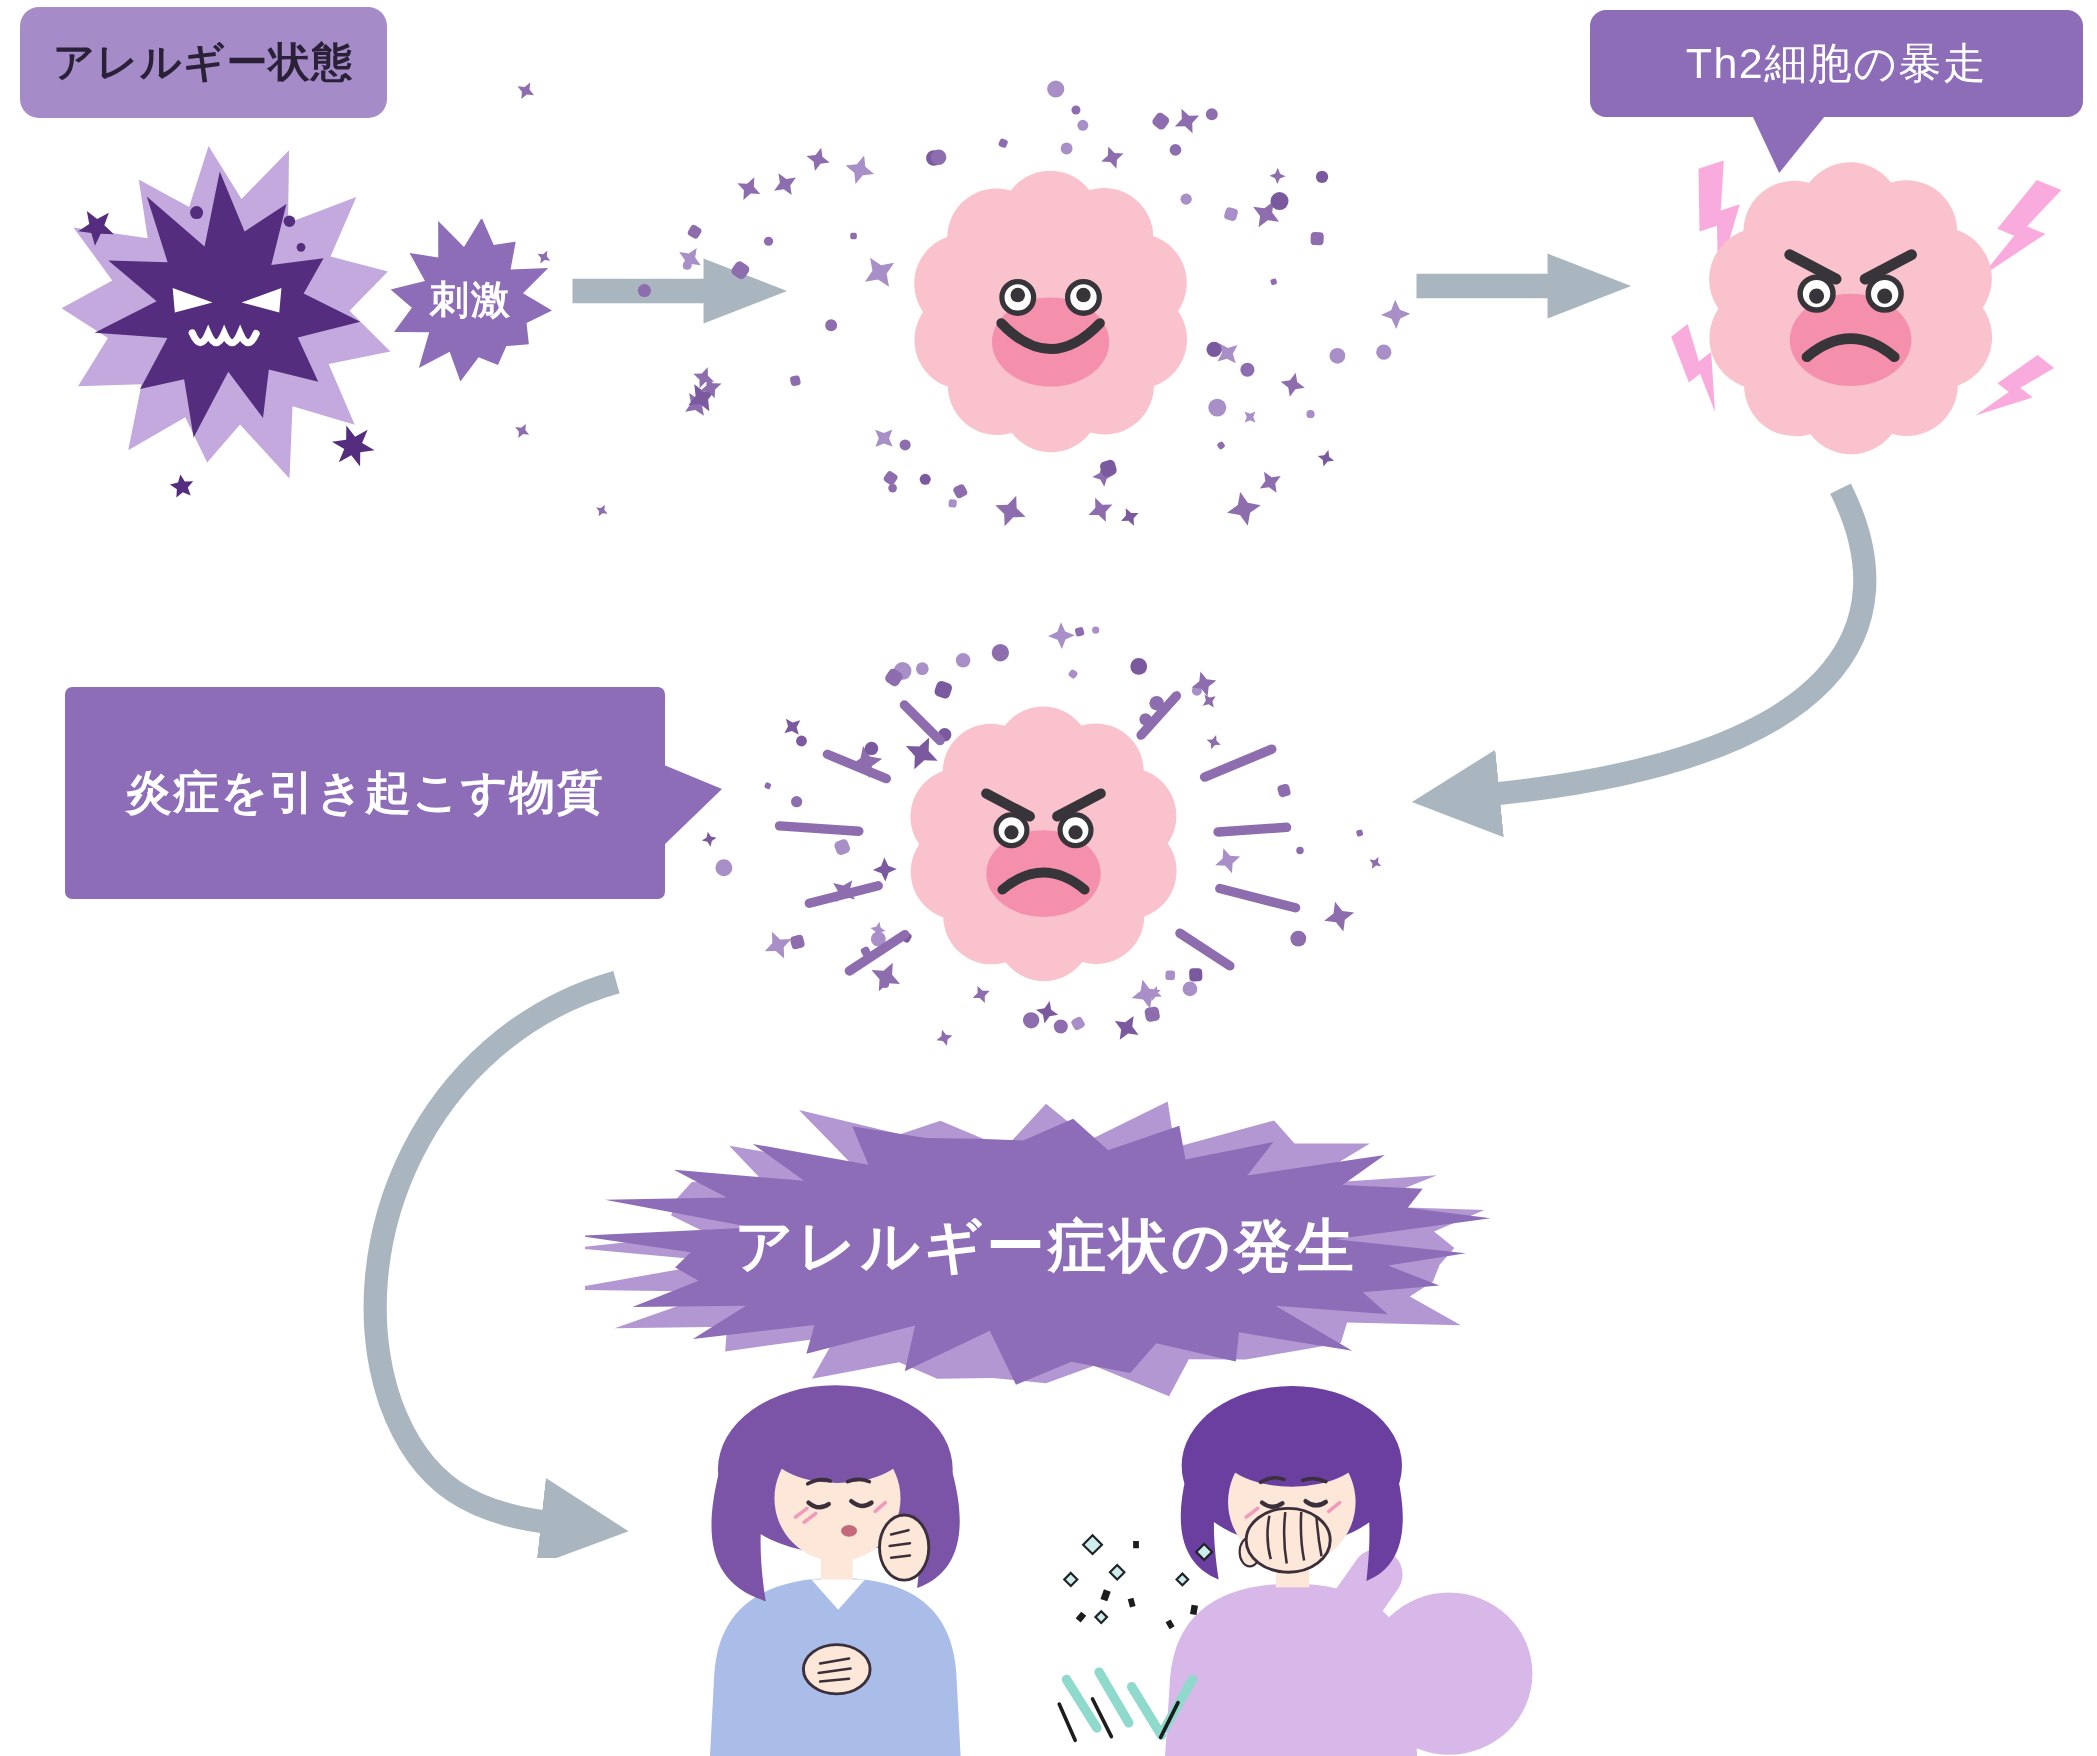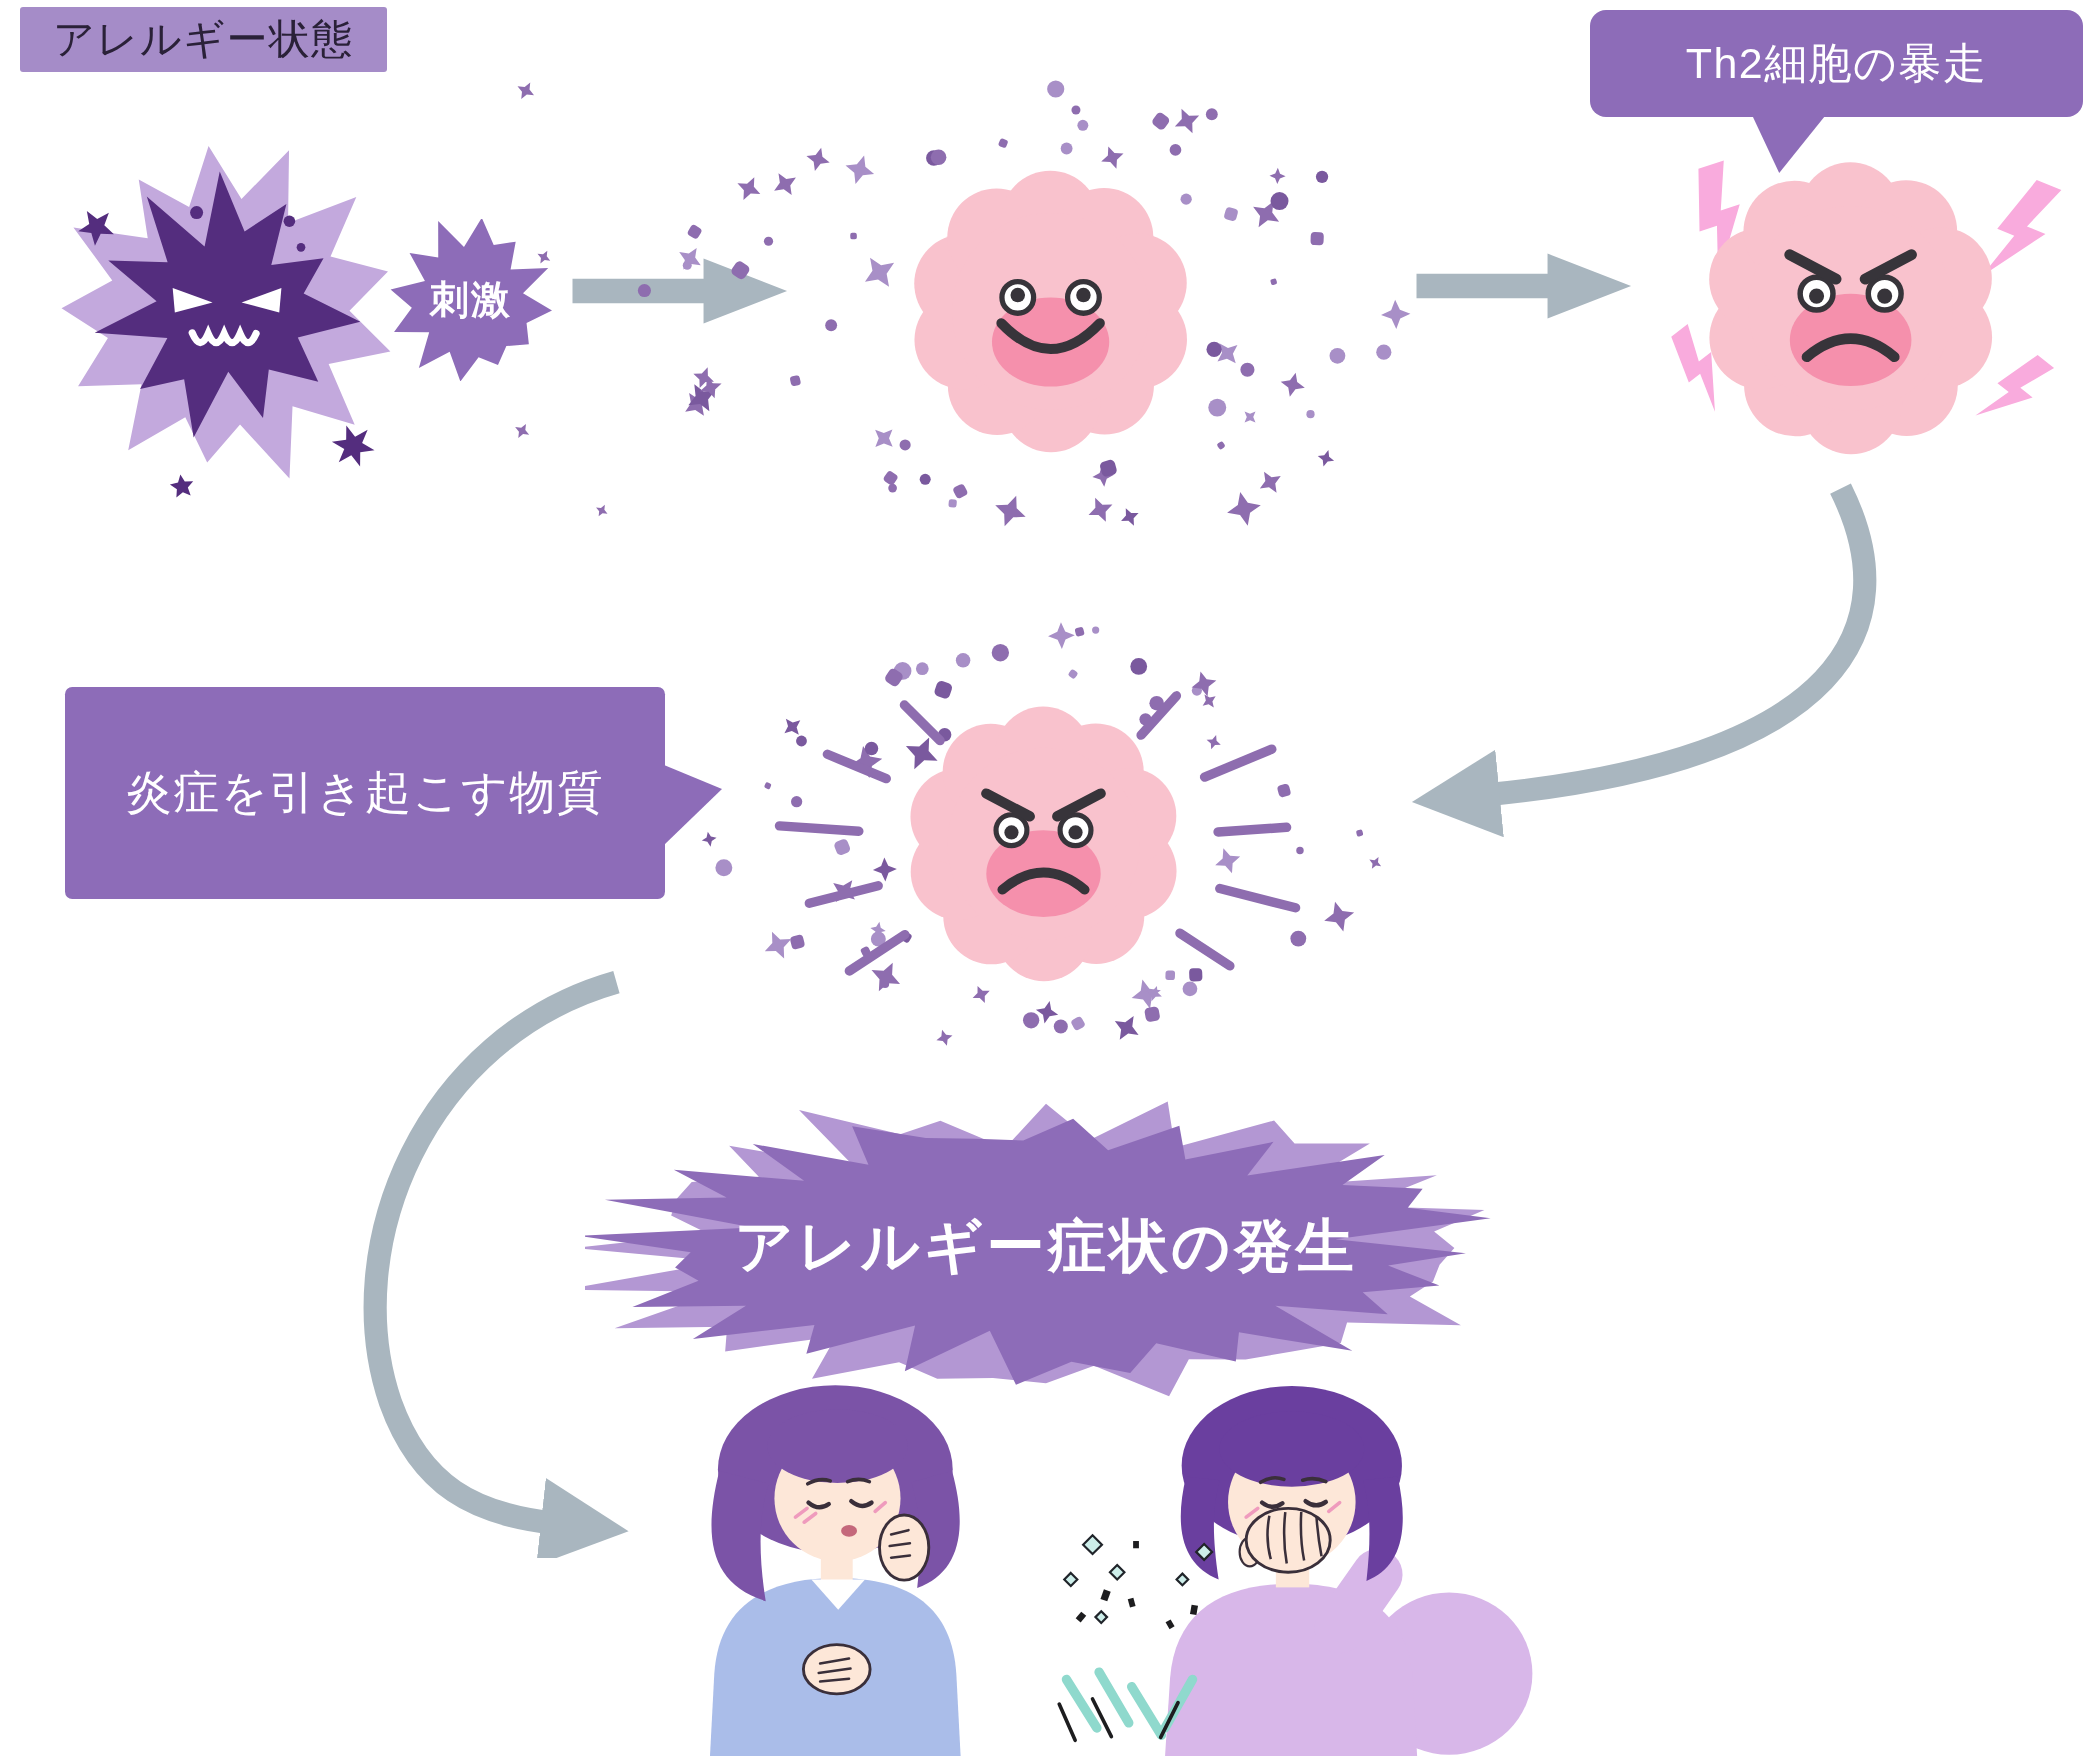--- a/index.html
+++ b/index.html
@@ -1,37 +1,37 @@
 <!DOCTYPE html>
 <html style="--badge-bg: #a58cc8; --badge-text: #2a2138; --label-text: #17111d; --bubble: #8d6cb8; --bubble-light: #b397d3; --arrow: #a9b6bf; --particle: #8e6daf; --particle-light: #a88fc7; --particle-dark: #7a599e; --cell-body: #f9c2cd; --cell-shade: #f590ac; --lightning: #f9abdd; --allergen-outer: #c3a9dd; --allergen-inner: #542d7e; --text-white: #ffffff;font-size:11.6px"><head>
 <meta charset="utf-8">
 <style>
   *{margin:0;padding:0;box-sizing:border-box}
   html,body{background:#fff}
   body{font-family:"Liberation Sans","DejaVu Sans",sans-serif;}
   .canvas{position:relative;width:2097px;height:1757px;background:#fff;overflow:hidden}
   .abs{position:absolute;display:block}
   .badge{position:absolute;left:20px;top:7.2px;background:var(--badge-bg,#a58cc8);color:var(--badge-text,#2a2138);
-    font-size:41px;font-weight:normal;padding:5px 33px;border-radius:3px;letter-spacing:1.4px}
+    font-size:41px;font-weight:bold;padding:28px 33px;border-radius:19px;letter-spacing:1.4px}
   .allergen-label{position:absolute;left:0;top:469px;width:456px;text-align:center;
     color:var(--label-text,#17111d);font-weight:bold}
   .al-title{font-size:42px;letter-spacing:3.6px}
   .al-sub{font-size:29px;margin-top:8.7px;letter-spacing:0.7px}
   .stim{position:absolute;left:390px;top:219px;width:162px;height:162px}
   .stim svg{position:absolute;inset:0}
   .stim-label{position:absolute;inset:0;display:flex;align-items:center;justify-content:center;
     color:#fff;font-size:39px;font-weight:bold;letter-spacing:2.2px}
   .th2-bubble{position:absolute;left:1590px;top:10px;width:493px;height:107px;background:var(--bubble,#8d6cb8);
     border-radius:16px;display:flex;align-items:center;justify-content:center;color:#fff;font-size:43px;
     font-weight:normal;letter-spacing:1.4px}
   .th2-tail{position:absolute;left:156px;top:101px;width:83px;height:62px;background:var(--bubble,#8d6cb8);
     clip-path:polygon(5% 0,100% 0,40% 100%)}
   .il-bubble{position:absolute;left:65px;top:687px;width:600px;height:212px;background:var(--bubble,#8d6cb8);
     display:flex;flex-direction:column;align-items:center;justify-content:center;gap:14.5px;color:#fff;
-    font-size:46px;font-weight:normal;border-radius:7.2px;letter-spacing:1.4px}
+    font-size:46px;font-weight:bold;border-radius:7.2px;letter-spacing:1.4px}
   .il-tail{position:absolute;right:-57px;top:78px;width:58px;height:80px;background:var(--bubble,#8d6cb8);
     clip-path:polygon(0 0,100% 30%,0 100%)}
   .symptom{position:absolute;left:585px;top:1093px;width:922px;height:307px}
   .symptom svg{position:absolute;inset:0}
   .symptom-label{position:absolute;inset:0;display:flex;align-items:center;justify-content:center;
     color:#fff;font-size:58px;font-weight:bold;letter-spacing:3.6px}
 </style>
 </head>
 <body>
 

